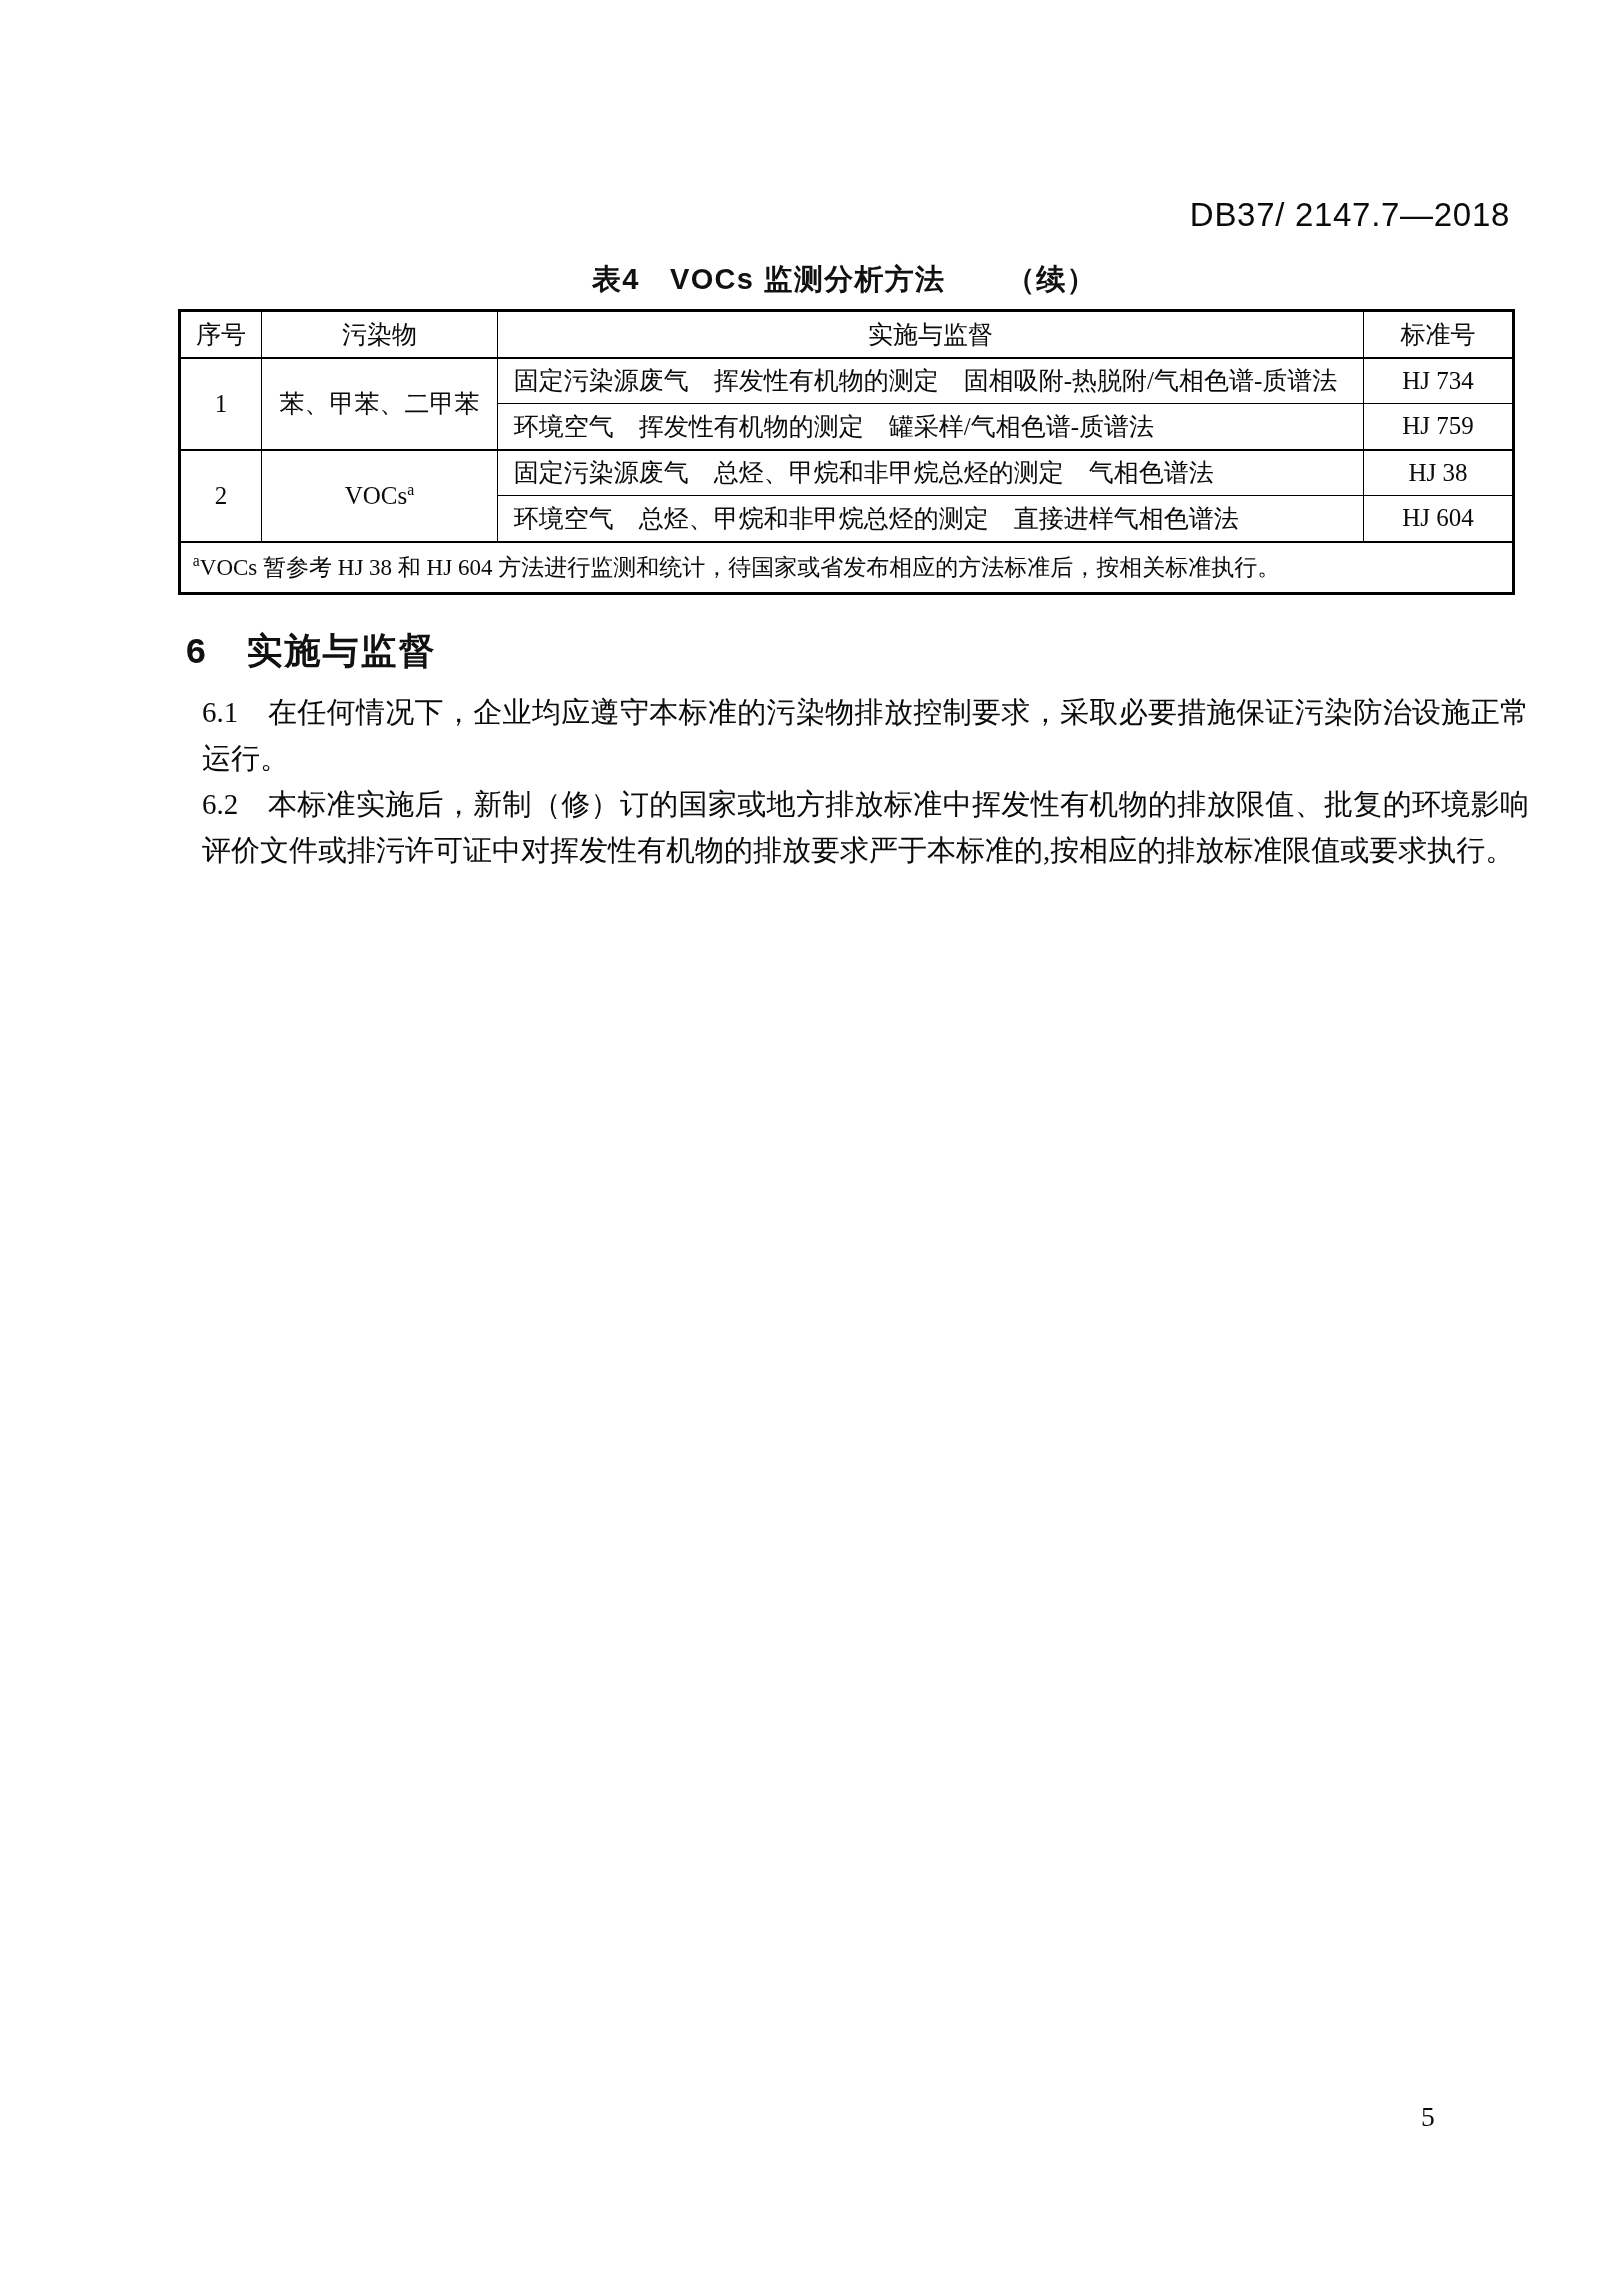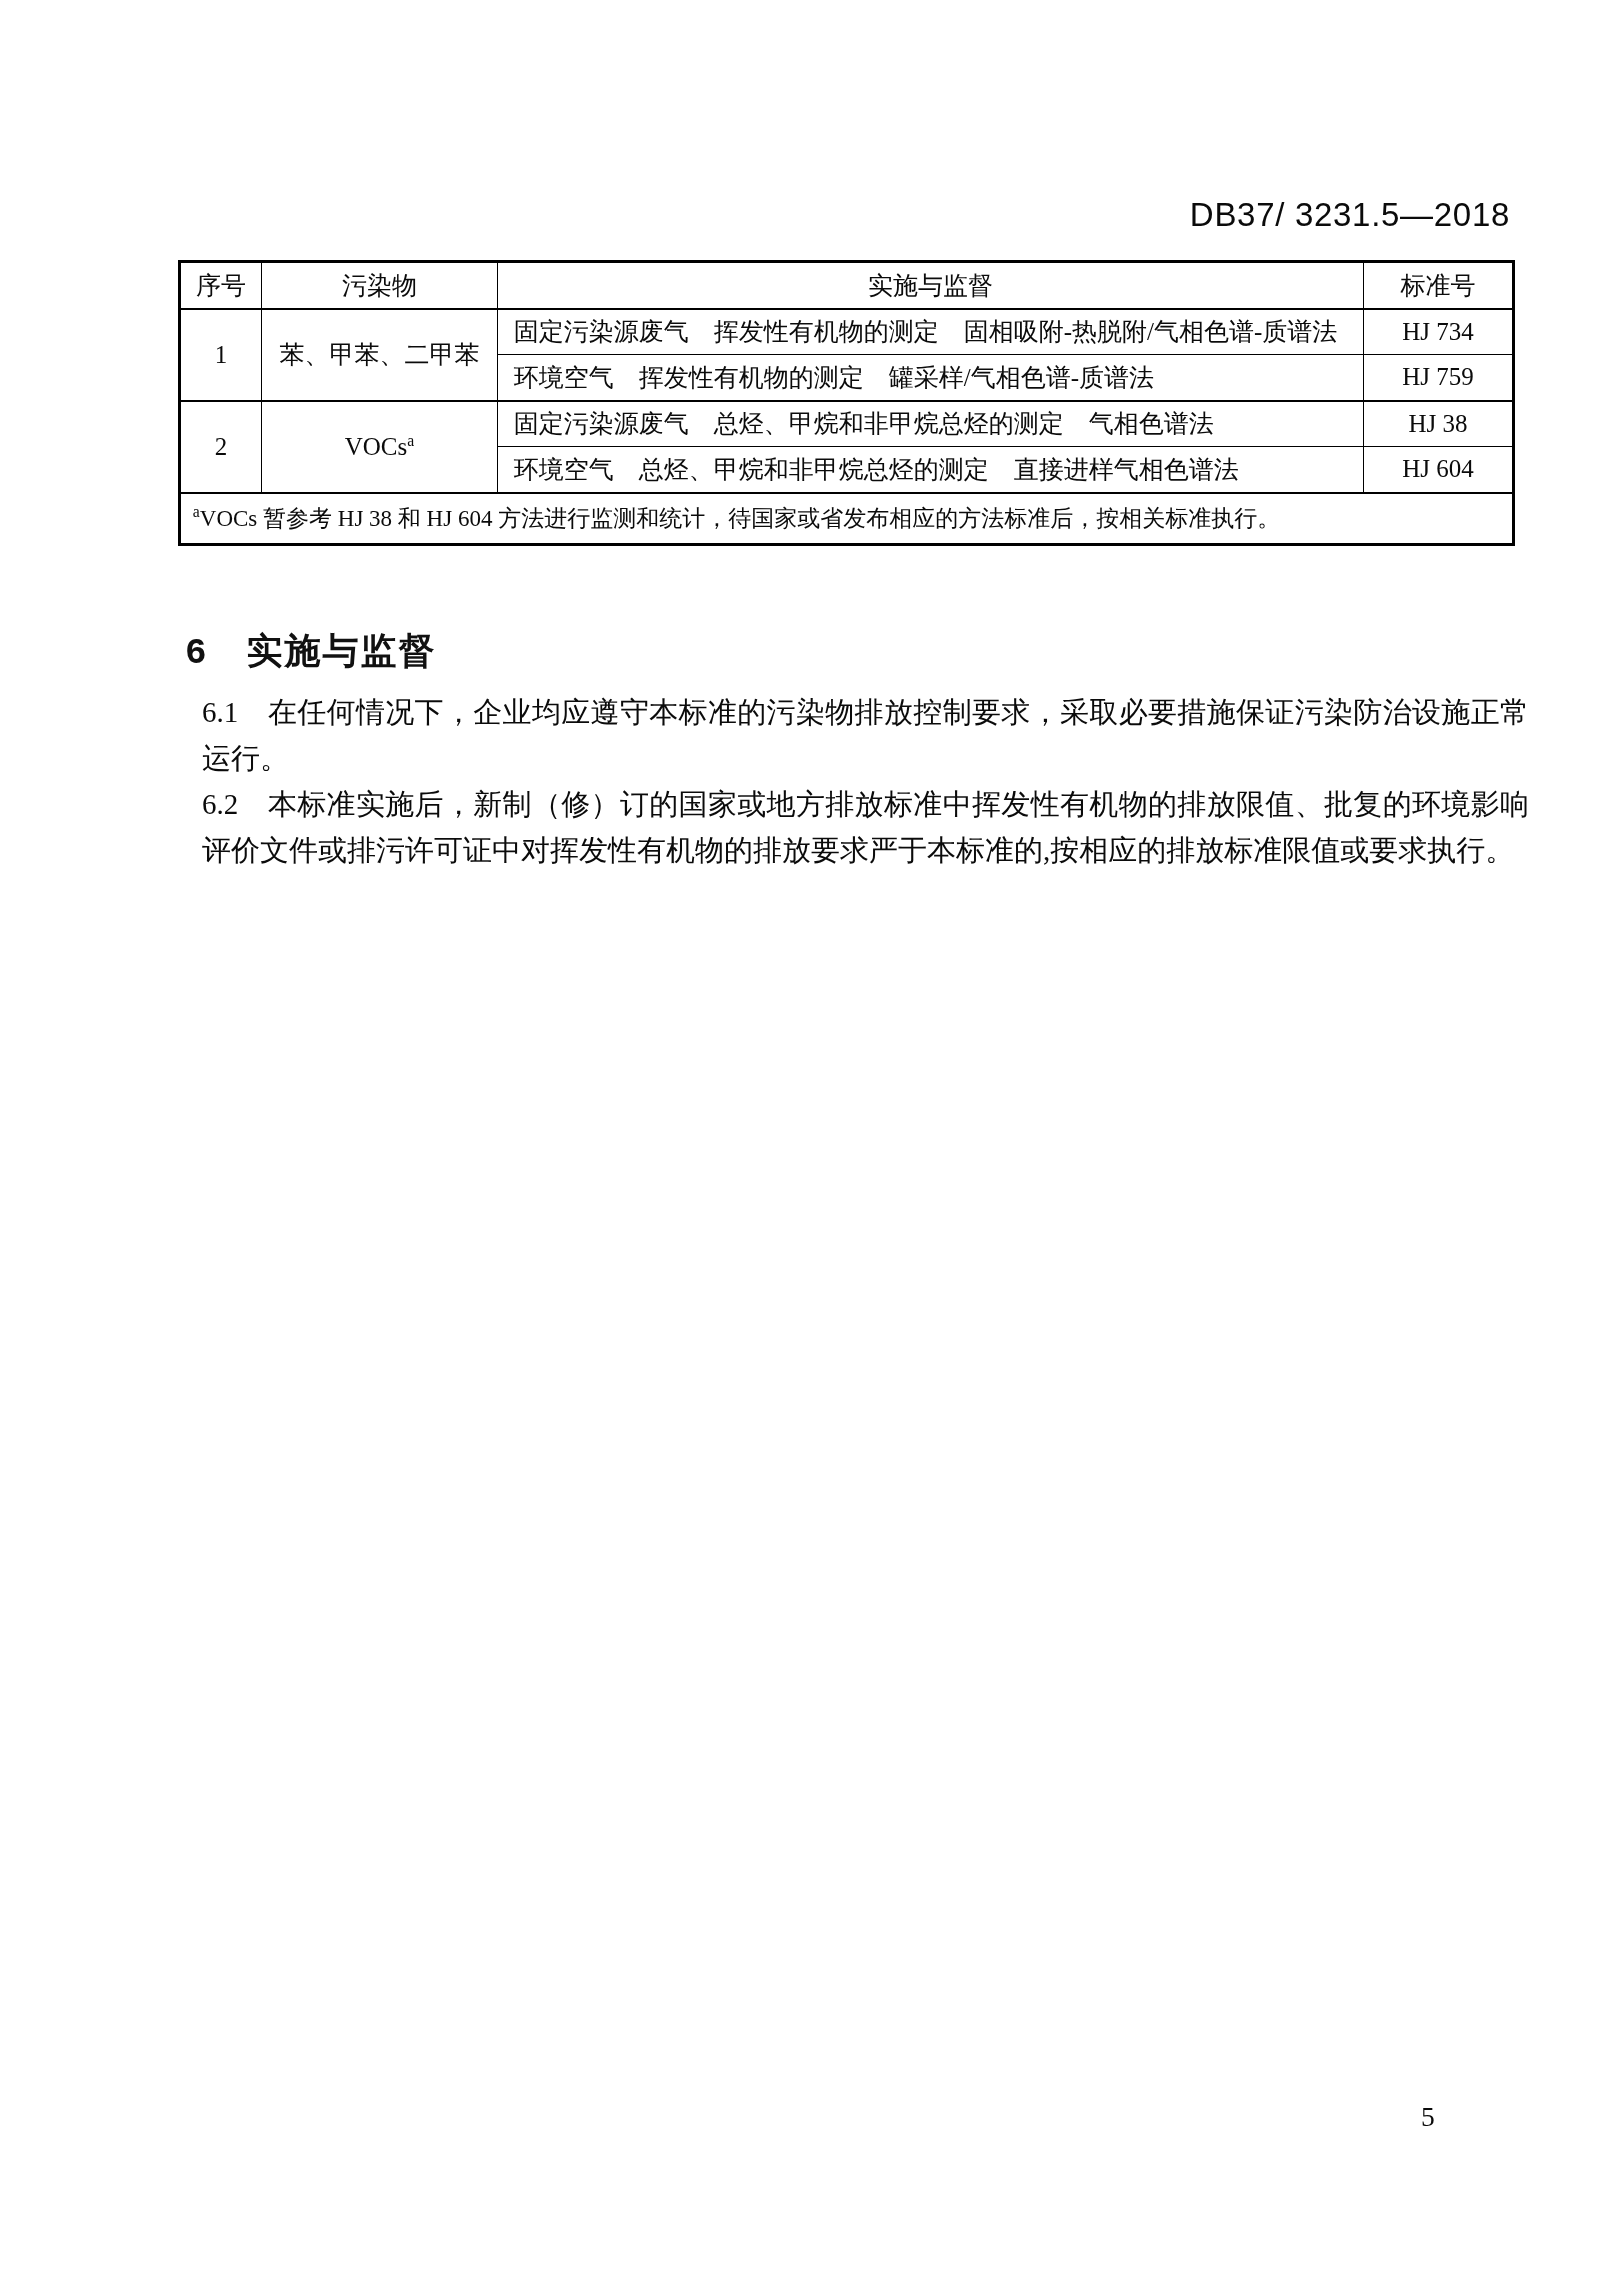--- a/index.html
+++ b/index.html
@@ -110,23 +110,24 @@
     left: 1421px;
     top: 2101px;
     font-family: "Liberation Serif", serif;
     font-size: 27.5px;
     color: #0b0b0b;
   }
 </style>
 </head>
 <body>
 
-<div class="doc-number">DB37/ 3231.5—2018</div>
+<div class="doc-number">DB37/ 2147.7—2018</div>
 
 <div class="table-block">
+  <div class="table-title">表4　VOCs 监测分析方法　　（续）</div>
 
   <table class="methods-table">
     <colgroup>
       <col style="width:82px">
       <col style="width:236px">
       <col style="width:866px">
       <col style="width:150px">
     </colgroup>
     <thead>
       <tr class="row-header">

